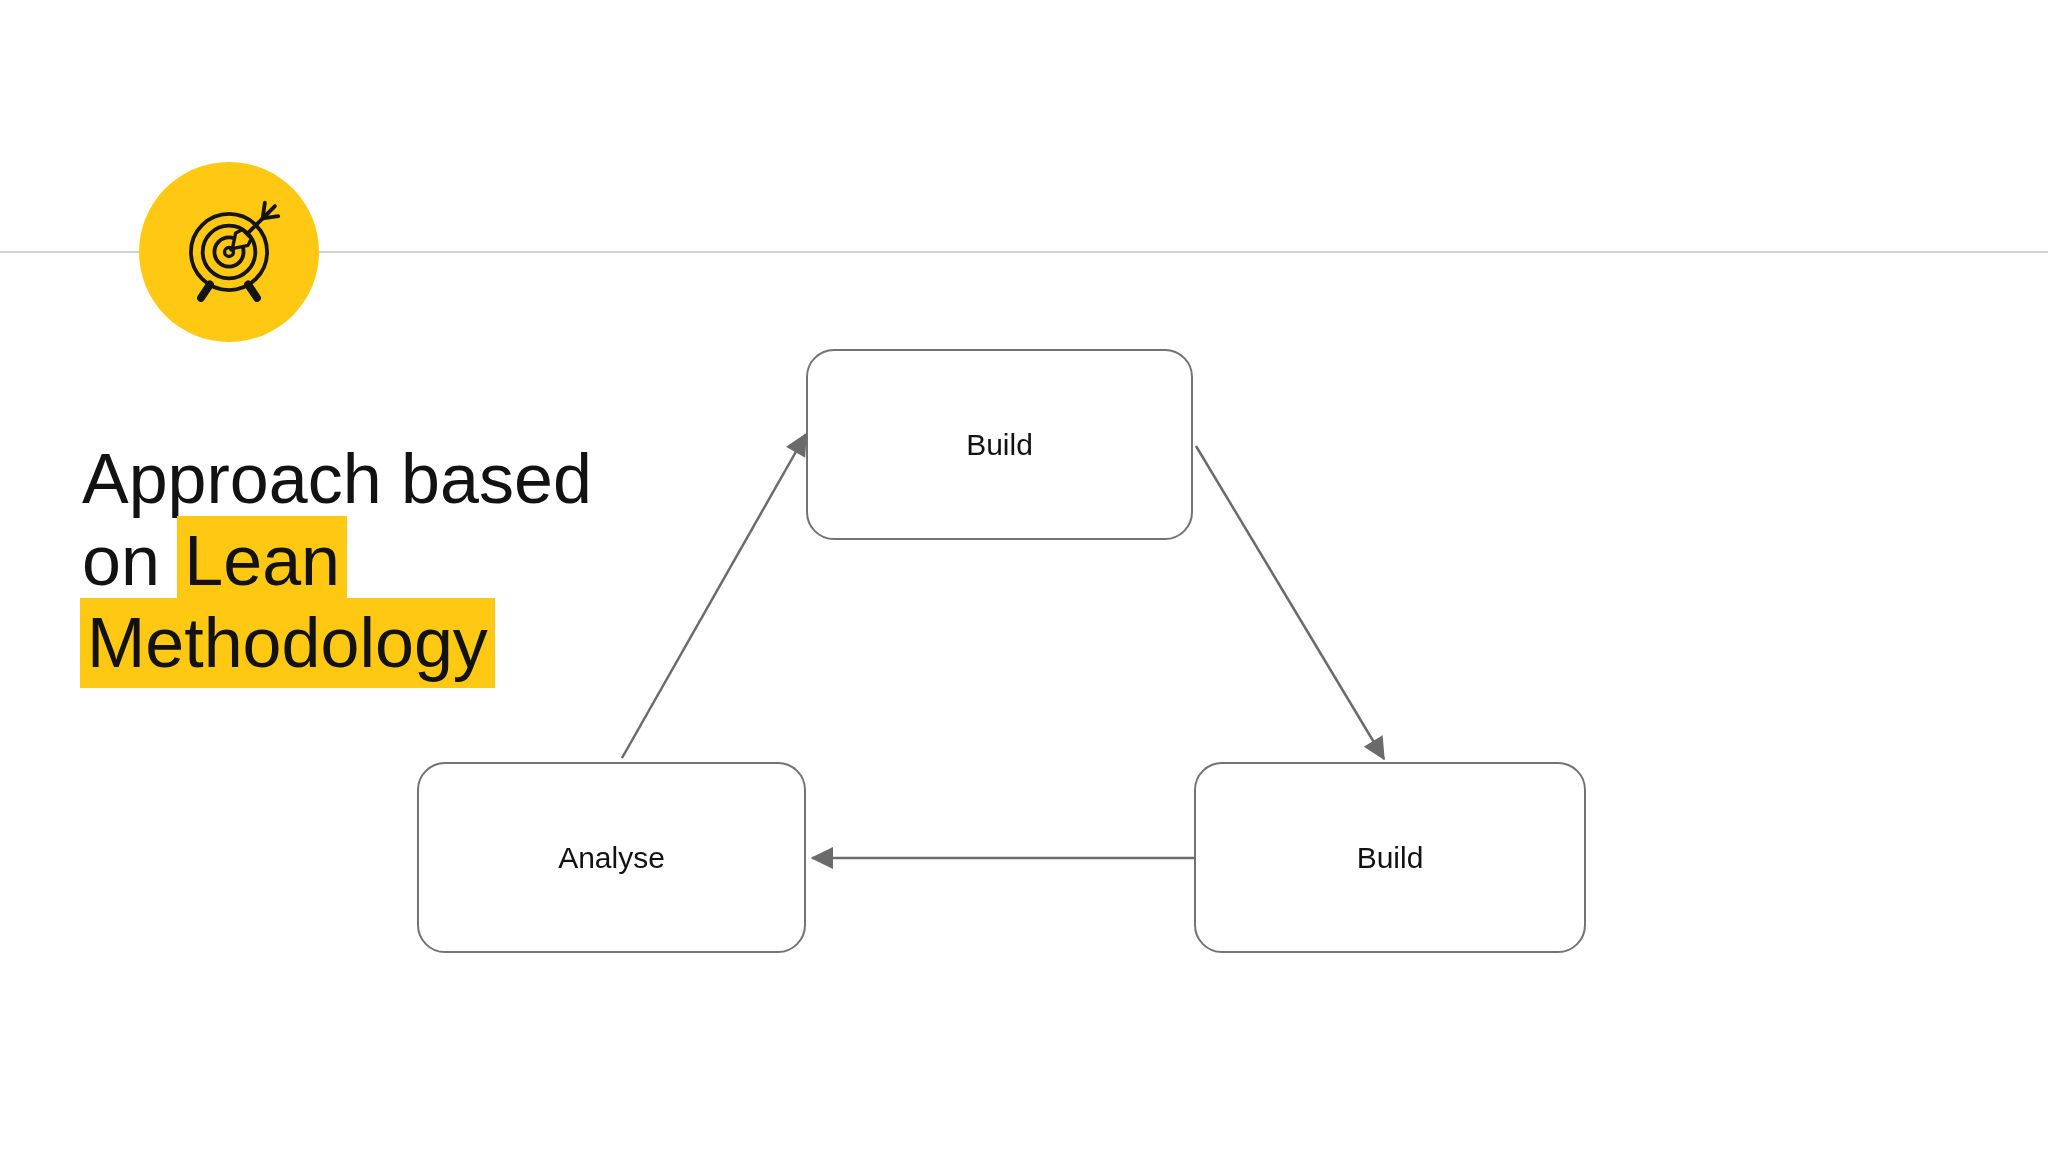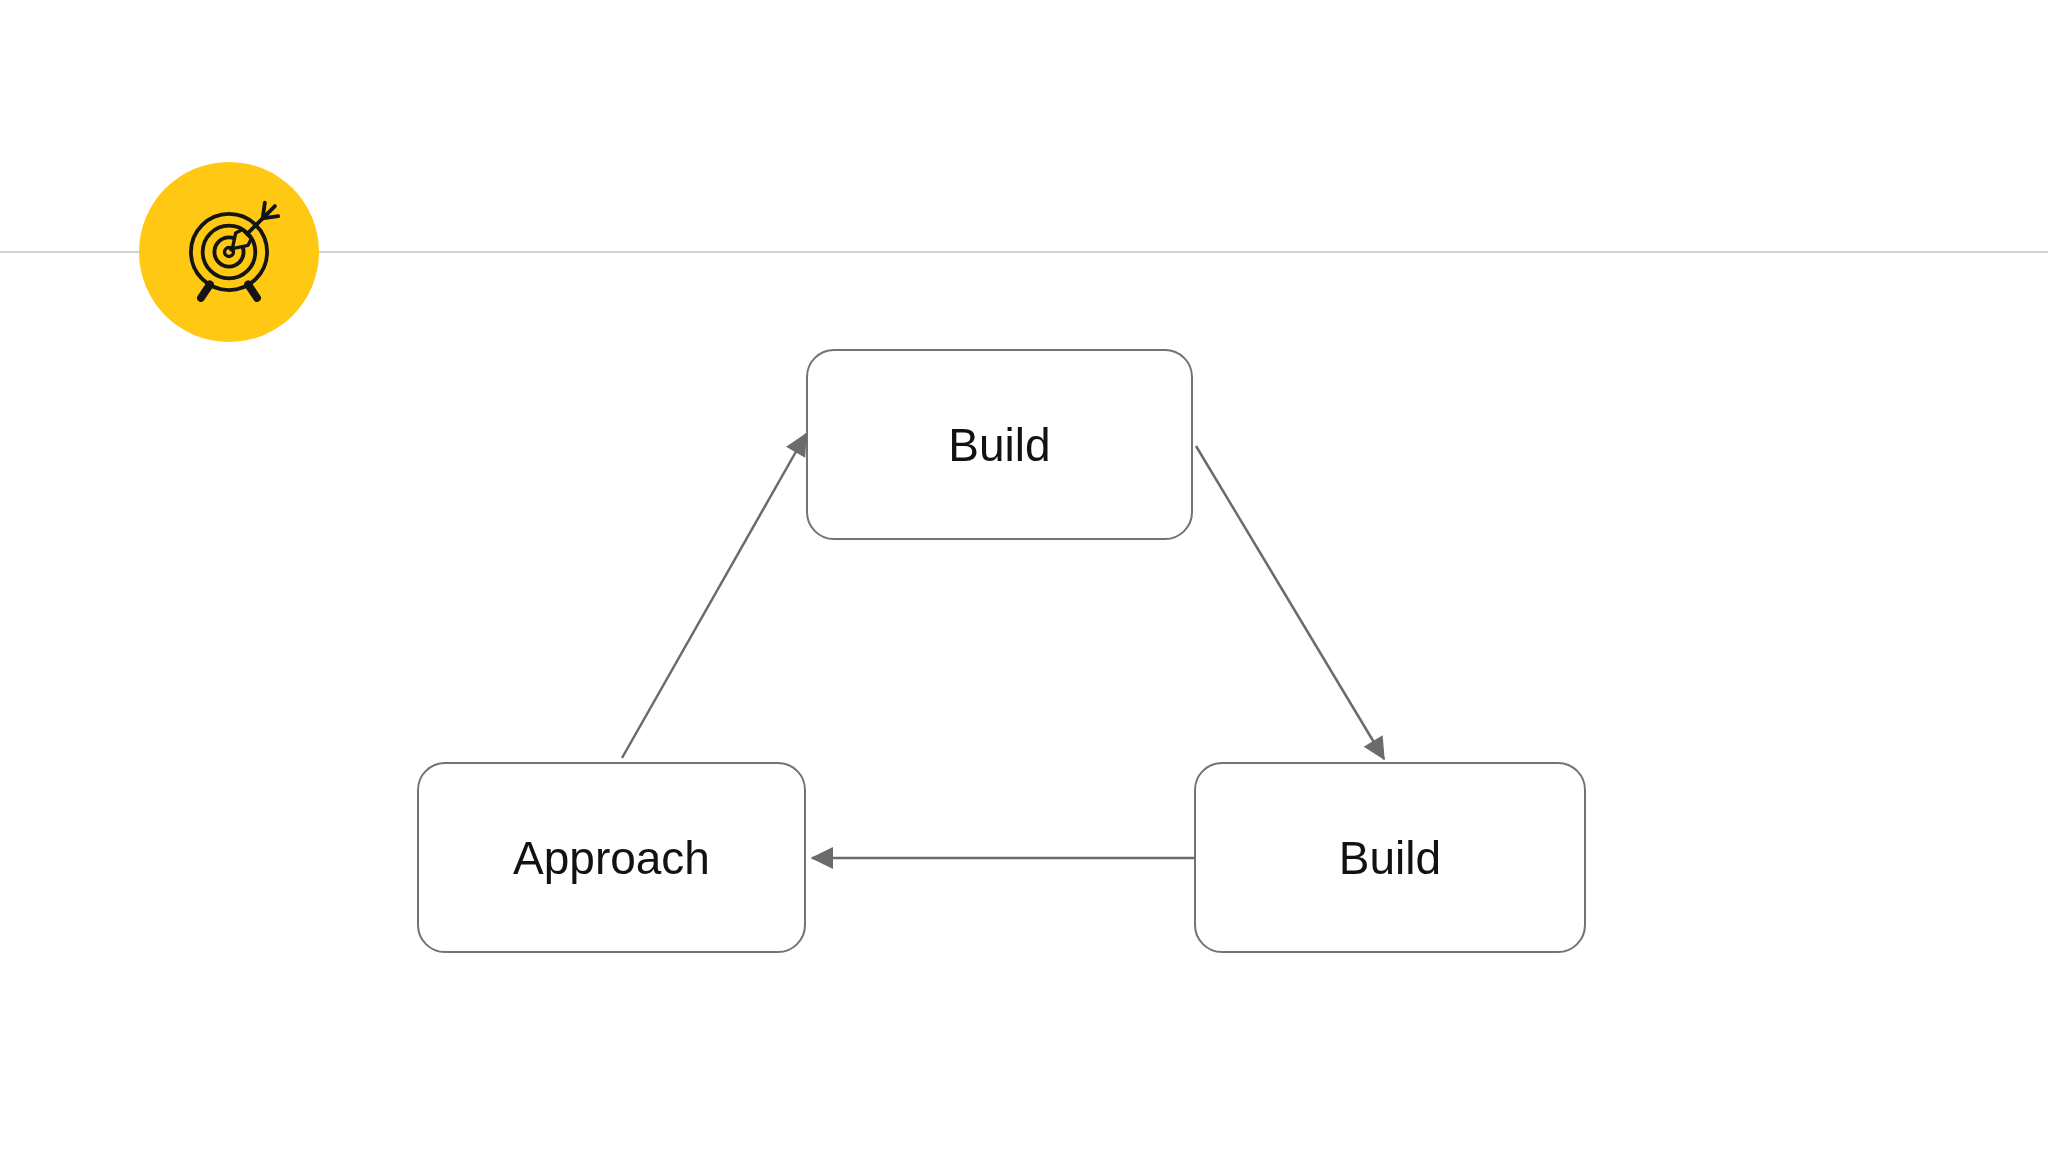--- a/index.html
+++ b/index.html
@@ -34,21 +34,21 @@
     padding:6px 7px;
     margin-left:-2px;
   }
   
   .node{
     position:absolute;
     background:#ffffff;
     border:2px solid #737373;
     border-radius:28px;
     display:flex;align-items:center;justify-content:center;
-    font-size:46px;color:#121212;
+    font-size:30px;color:#121212;
     box-sizing:border-box;
   }
   .node-build{left:806px;top:349px;width:387px;height:191px;}
   .node-analyse{left:417px;top:762px;width:389px;height:191px;}
   .node-test{left:1194px;top:762px;width:392px;height:191px;}
   .arrows{
     position:absolute;left:0;top:0;width:2048px;height:1152px;
     pointer-events:none;
   }
 </style>
@@ -75,26 +75,32 @@
 
         <path d="M 3 -3 L 17 -6 L 20 -12 L 12 -20 L 6 -17 Z" fill="#FFC913" stroke-width="3" stroke-linejoin="round"></path>
 
         <path d="M 30 -30 L 32 -44" stroke-width="3.4" stroke-linecap="round"></path>
         <path d="M 30 -30 L 44 -32" stroke-width="3.4" stroke-linecap="round"></path>
         <path d="M 31 -31 L 41 -41" stroke-width="3.4" stroke-linecap="round"></path>
       </g>
     </svg>
   </div>
 
+  <div class="title">
+    <span>Approach based</span><br>
+    <span>on</span>
+    <span class="hl">Lean</span><br>
+    <span class="hl">Methodology</span>
+  </div>
 
   <div class="node node-build">
     <span>Build</span>
   </div>
   <div class="node node-analyse">
-    <span>Approach</span>
+    <span>Analyse</span>
   </div>
   <div class="node node-test">
     <span>Build</span>
   </div>
 
   <svg class="arrows" viewBox="0 0 2048 1152">
     <defs>
       <marker id="ah" viewBox="0 0 10 10" refX="9" refY="5" markerWidth="10" markerHeight="10" orient="auto-start-reverse">
         <path d="M 0.6 0.6 L 9.6 5 L 0.6 9.4 z" fill="#6b6b6b"></path>
       </marker>

